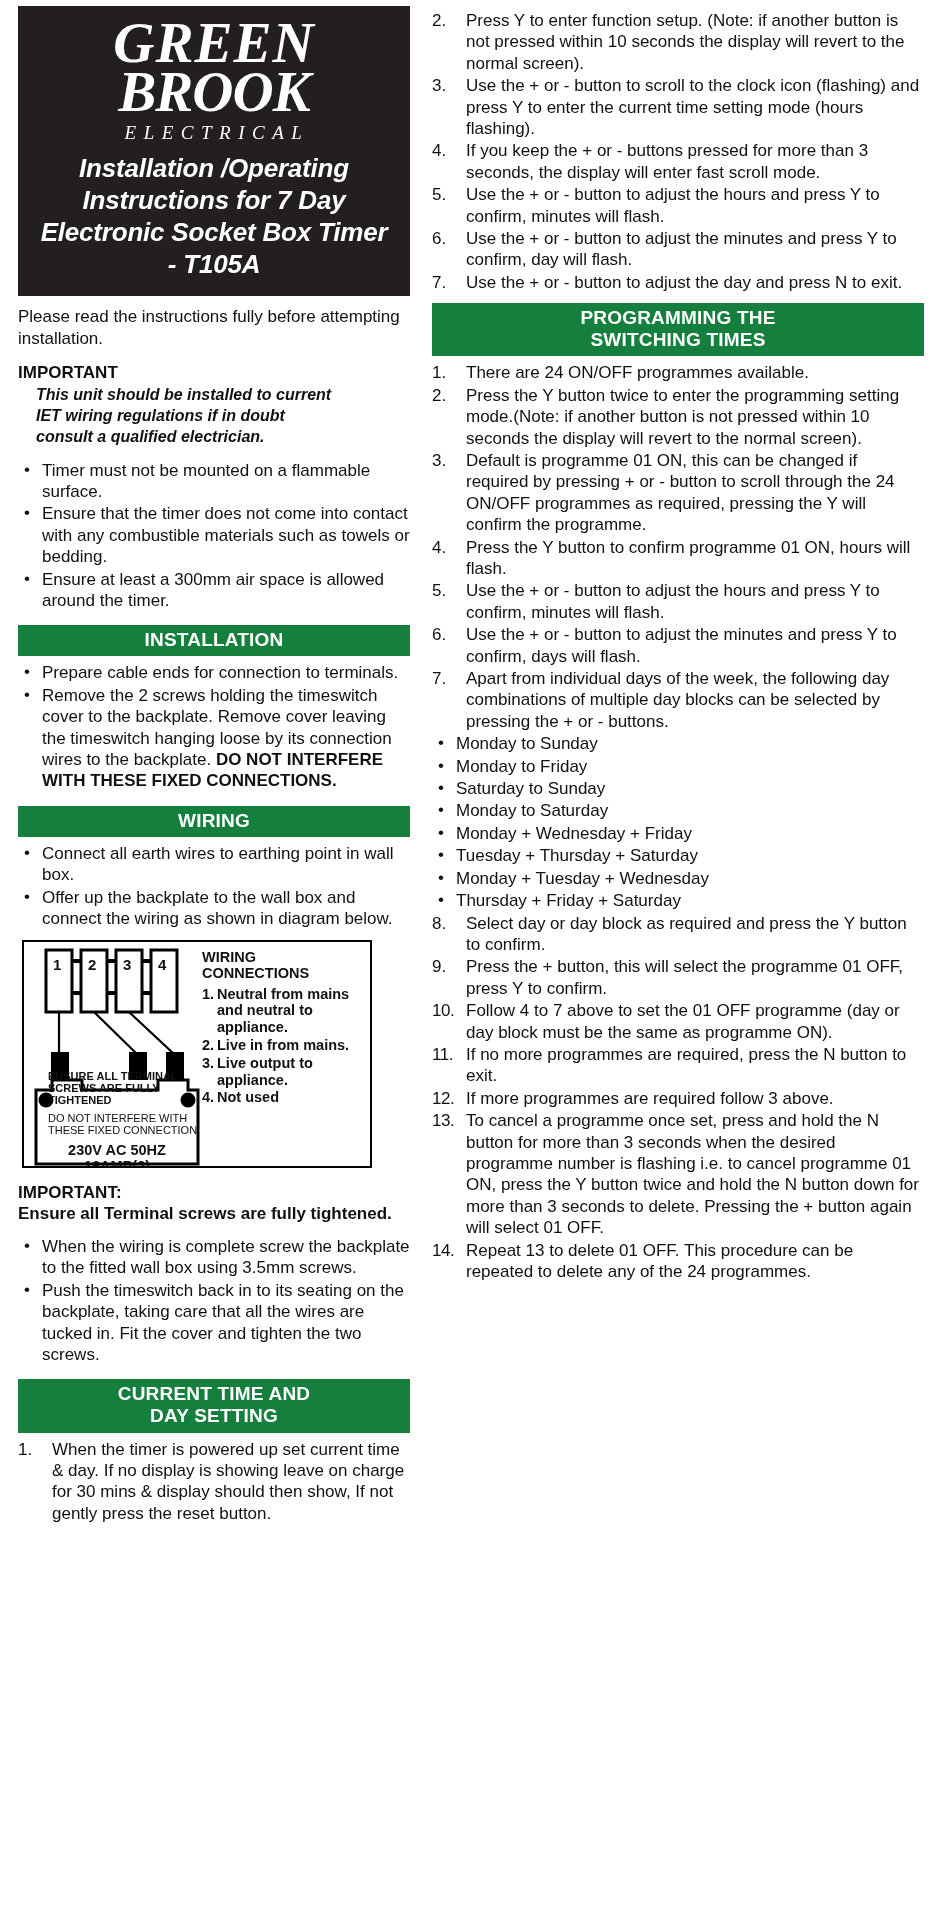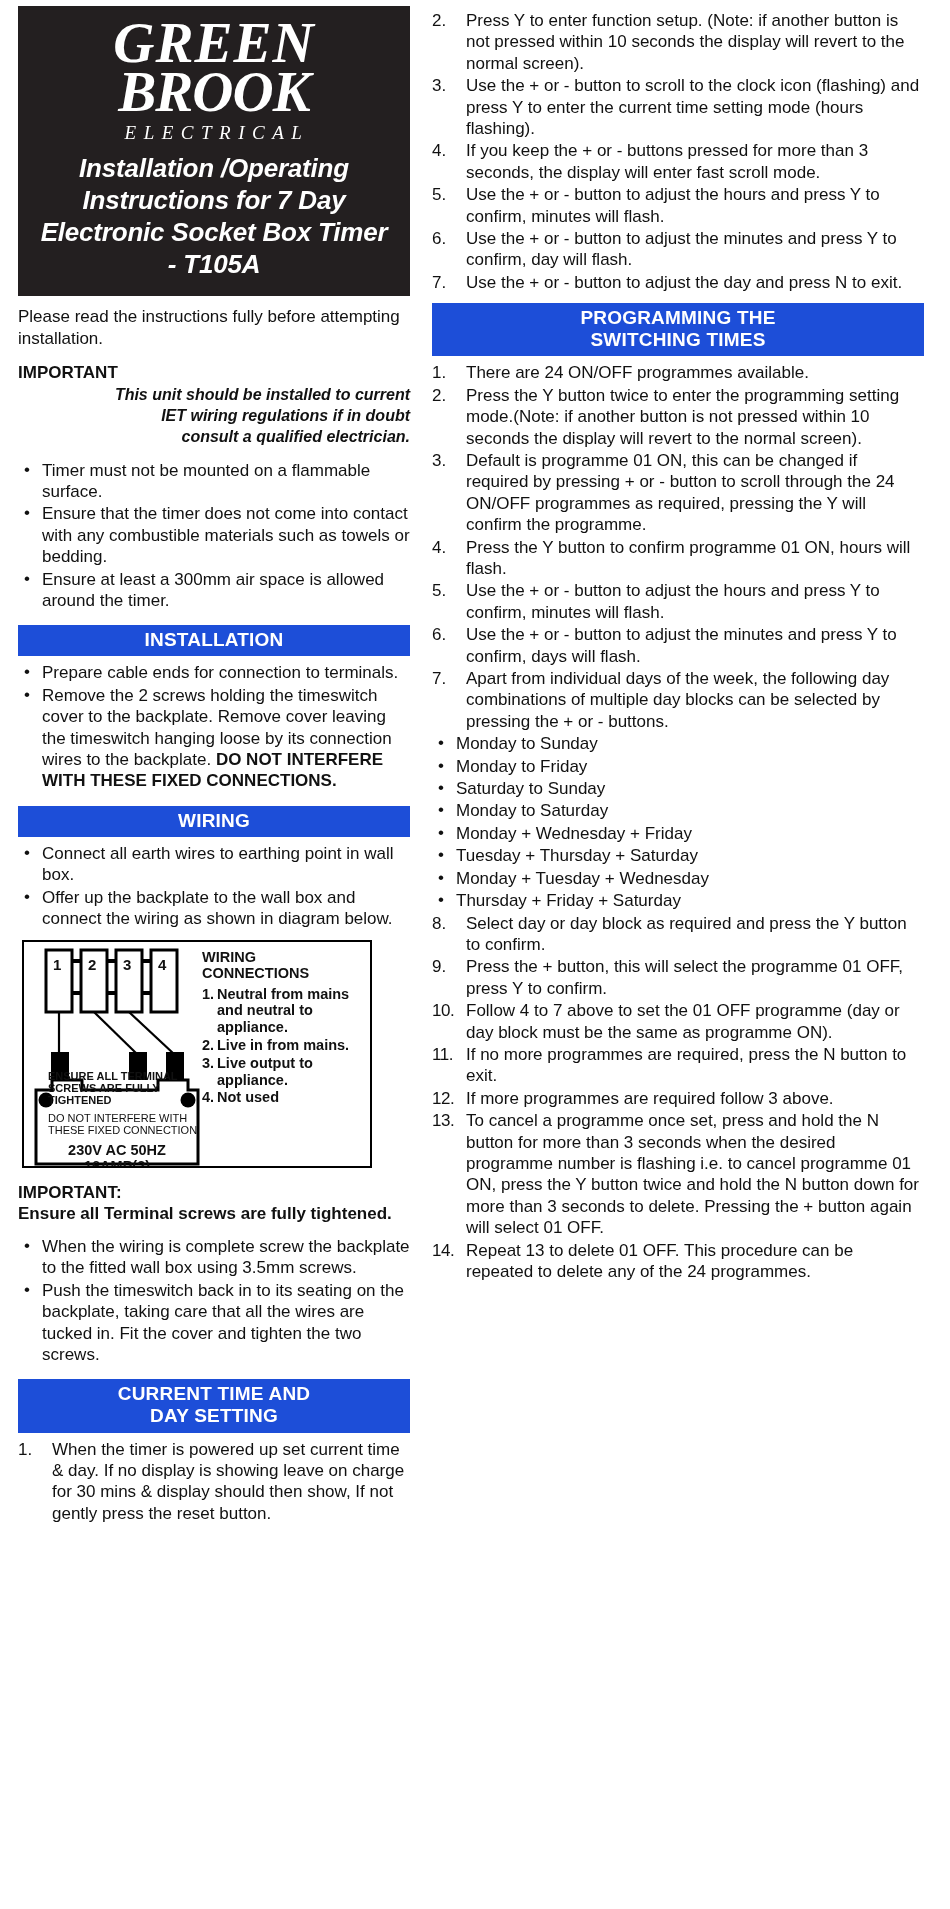--- a/index.html
+++ b/index.html
@@ -61,34 +61,34 @@
   }
   .kicker {
     font-size: 17px;
     font-weight: bold;
     margin-bottom: 2px;
   }
   .warn {
     font-size: 16px;
     font-weight: bold;
     font-style: italic;
-    text-align: right;
+    text-align: left;
     line-height: 1.3;
     margin: 0 0 12px 18px;
   }
   .imp-block { margin-bottom: 12px; }
   .imp-line {
     font-size: 17px;
     font-weight: bold;
     line-height: 1.25;
   }
 
   
   .bar {
-    background: #1d4ed8;
+    background: #15803d;
     color: #ffffff;
     text-align: center;
     font-weight: bold;
     font-size: 19px;
     letter-spacing: 0.2px;
     padding: 4px 4px 5px 4px;
     line-height: 1.16;
     margin: 14px 0 6px 0;
   }
   .bar.tight { margin-top: 10px; }

